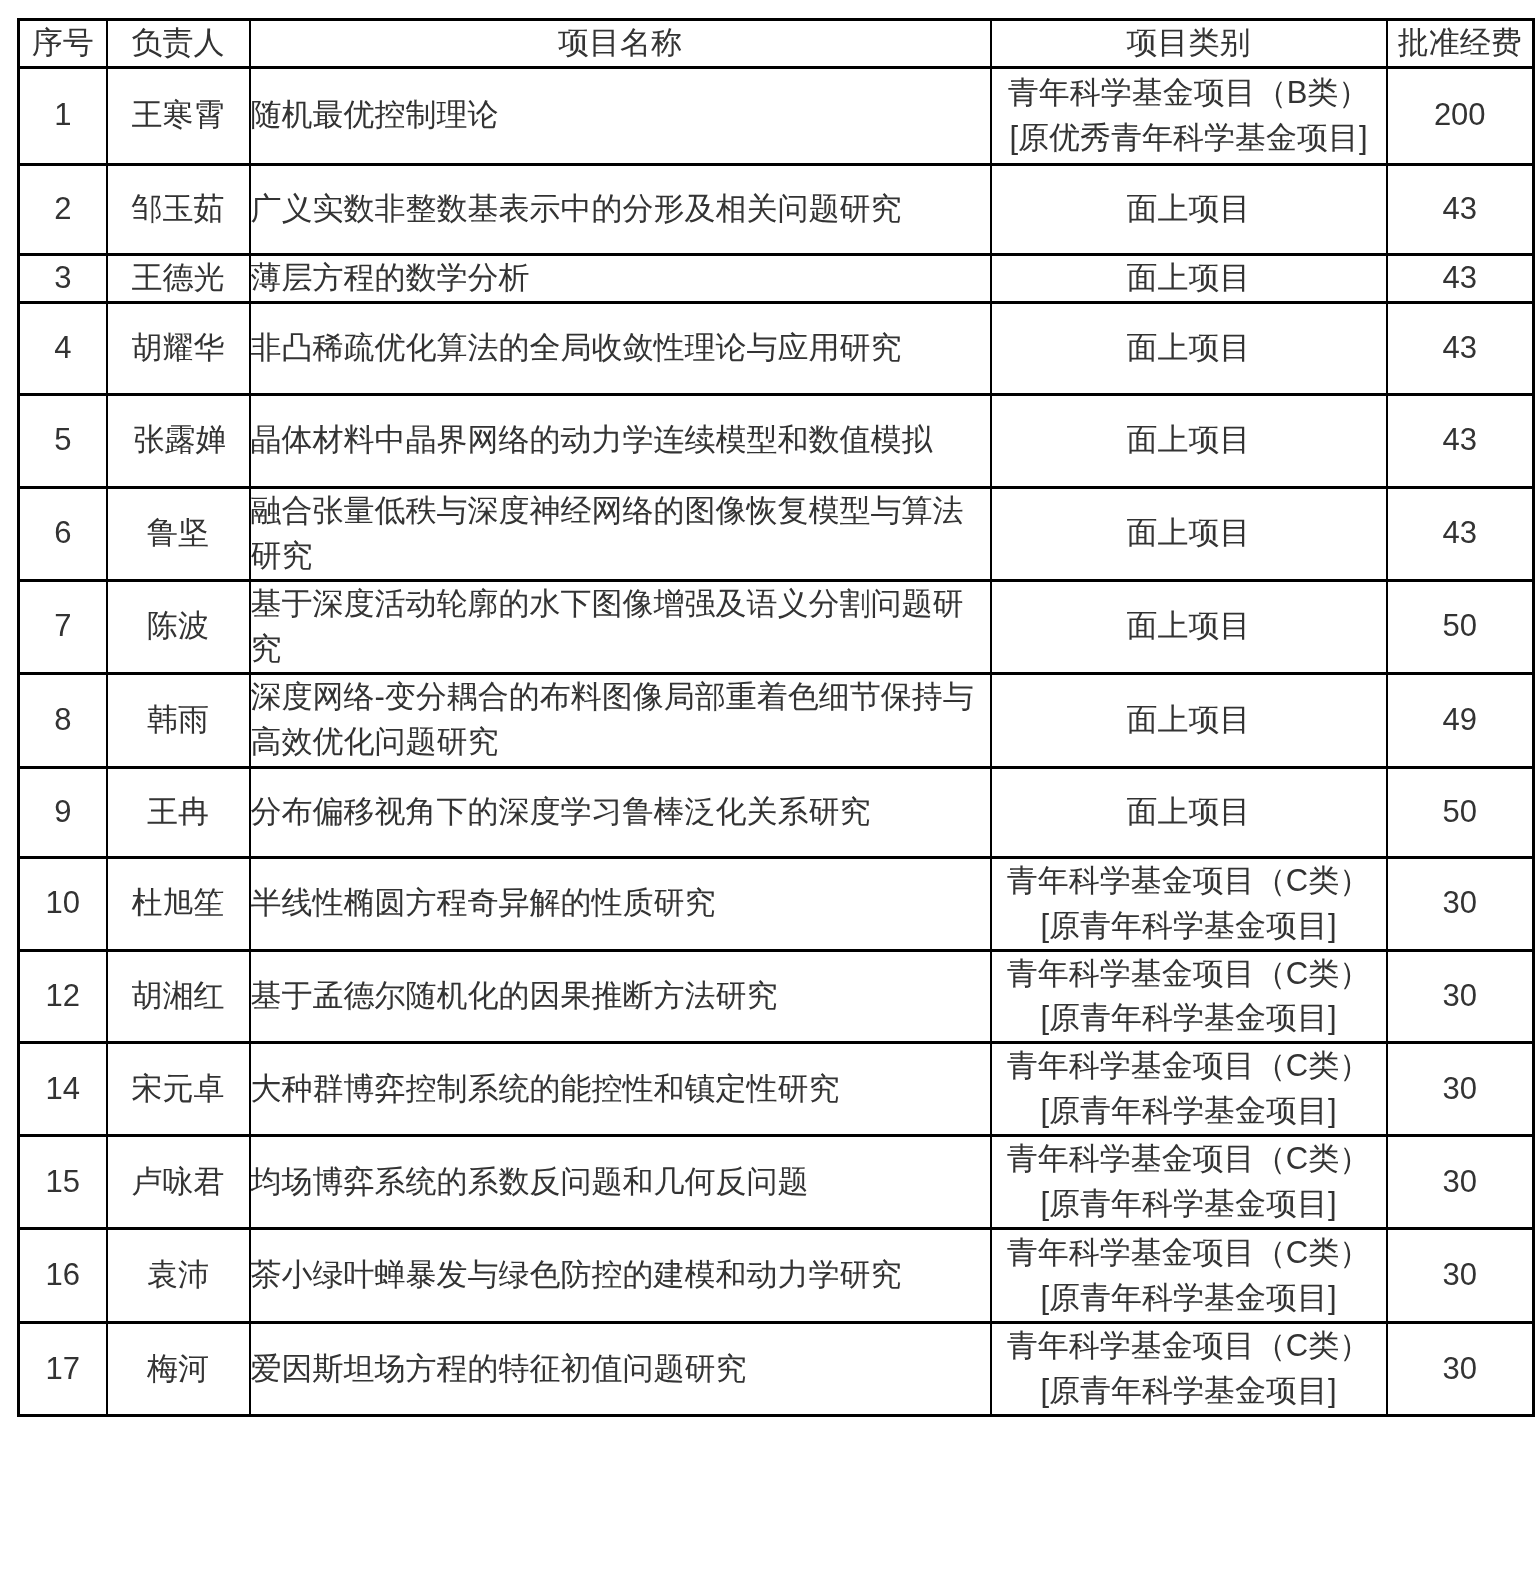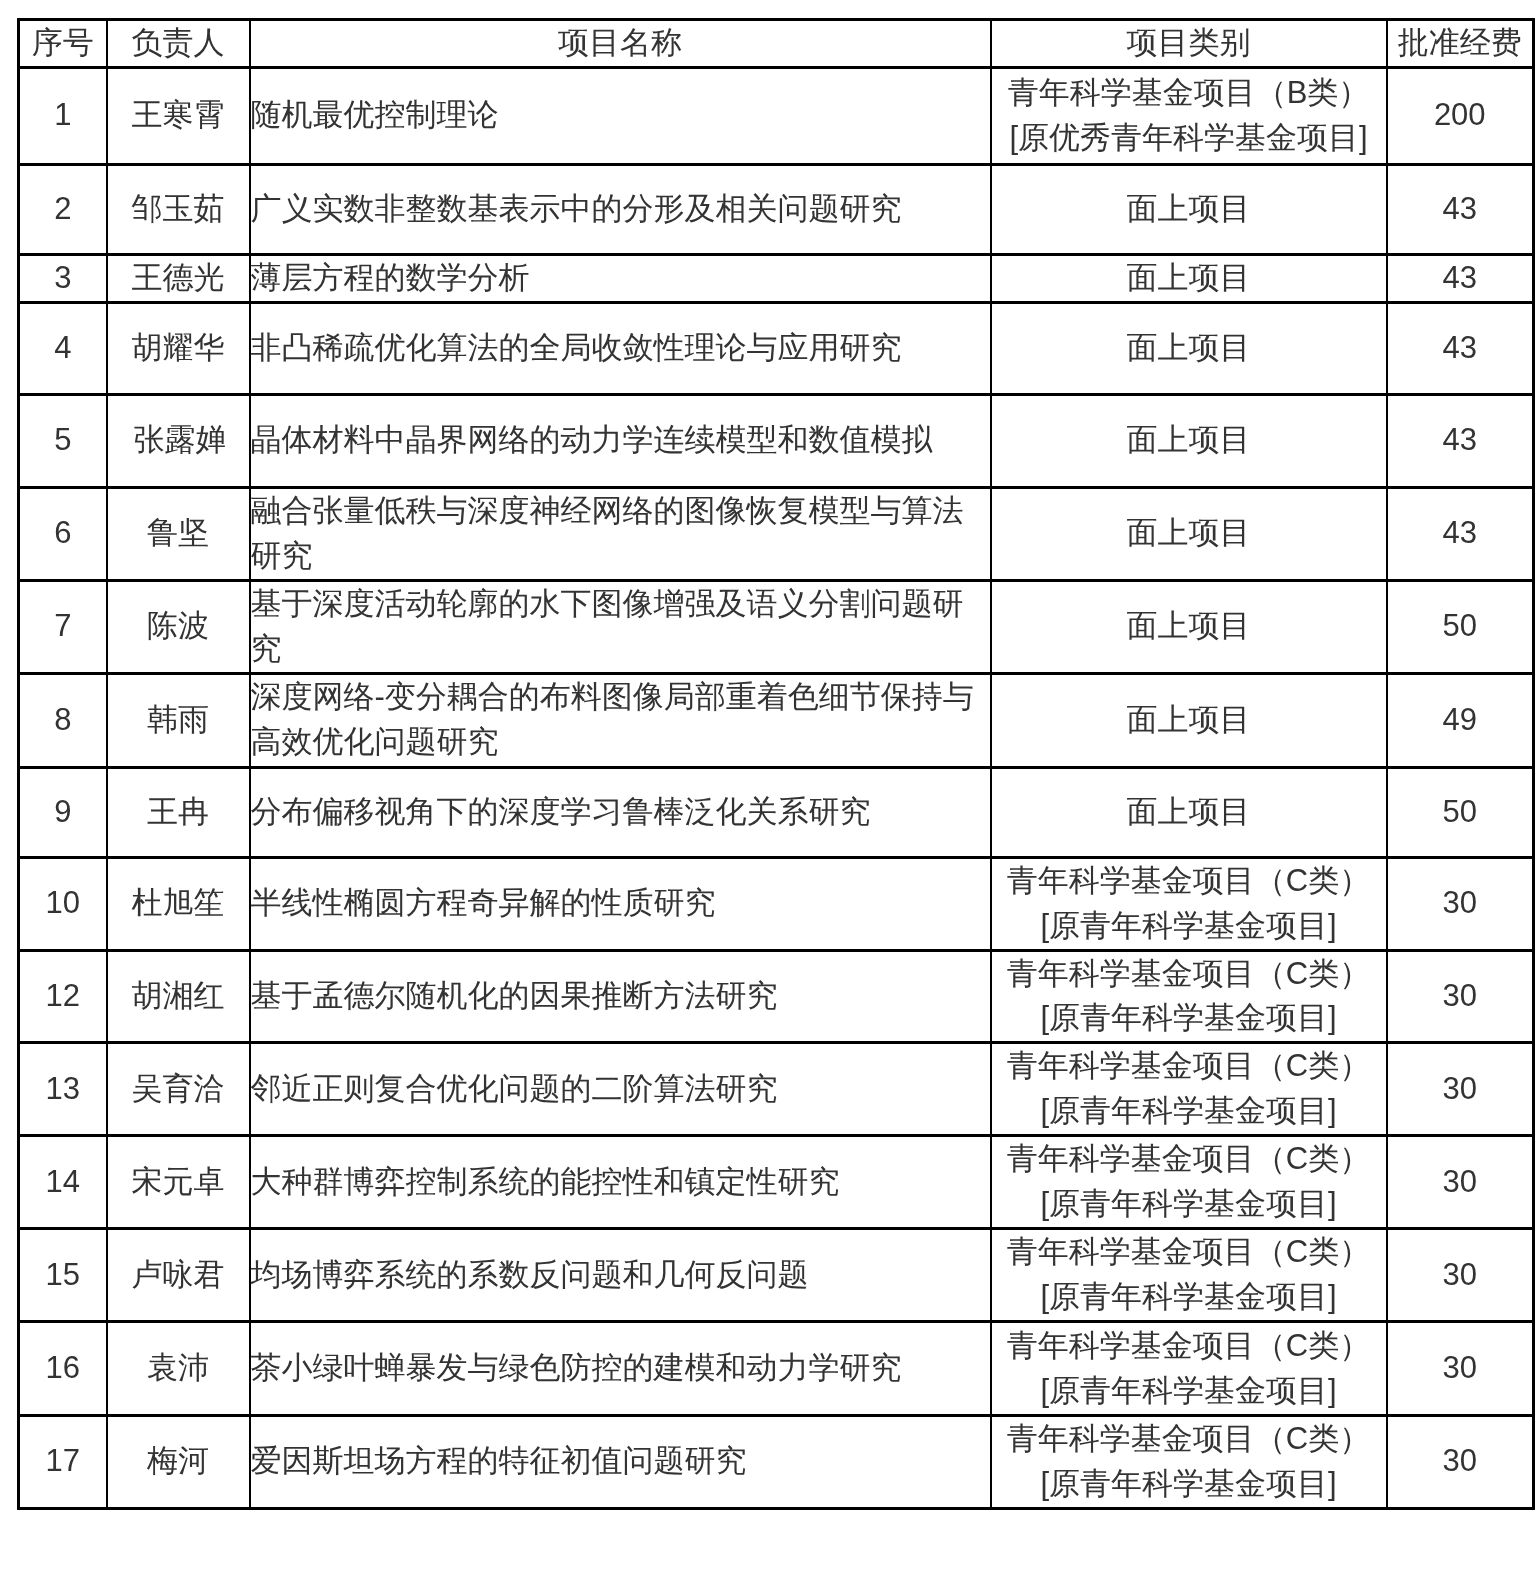--- a/index.html
+++ b/index.html
@@ -171,30 +171,20 @@
       <tr style="height: 92px;">
     <td class="c-no">12</td>
     <td class="c-name">胡湘红</td>
     <td class="c-project">基于孟德尔随机化的因果推断方法研究</td>
     <td class="c-category">
       <div class="cat-line cat-line1">青年科学基金项目（C类）</div>
       <div class="cat-line cat-line2">[原青年科学基金项目]</div>
     </td>
     <td class="c-funding">30</td>
   </tr>
-      <tr style="height: 91px;">
-    <td class="c-no">13</td>
-    <td class="c-name">吴育洽</td>
-    <td class="c-project">邻近正则复合优化问题的二阶算法研究</td>
-    <td class="c-category">
-      <div class="cat-line cat-line1">青年科学基金项目（C类）</div>
-      <div class="cat-line cat-line2">[原青年科学基金项目]</div>
-    </td>
-    <td class="c-funding">30</td>
-  </tr>
       <tr style="height: 92px;">
     <td class="c-no">14</td>
     <td class="c-name">宋元卓</td>
     <td class="c-project">大种群博弈控制系统的能控性和镇定性研究</td>
     <td class="c-category">
       <div class="cat-line cat-line1">青年科学基金项目（C类）</div>
       <div class="cat-line cat-line2">[原青年科学基金项目]</div>
     </td>
     <td class="c-funding">30</td>
   </tr>

